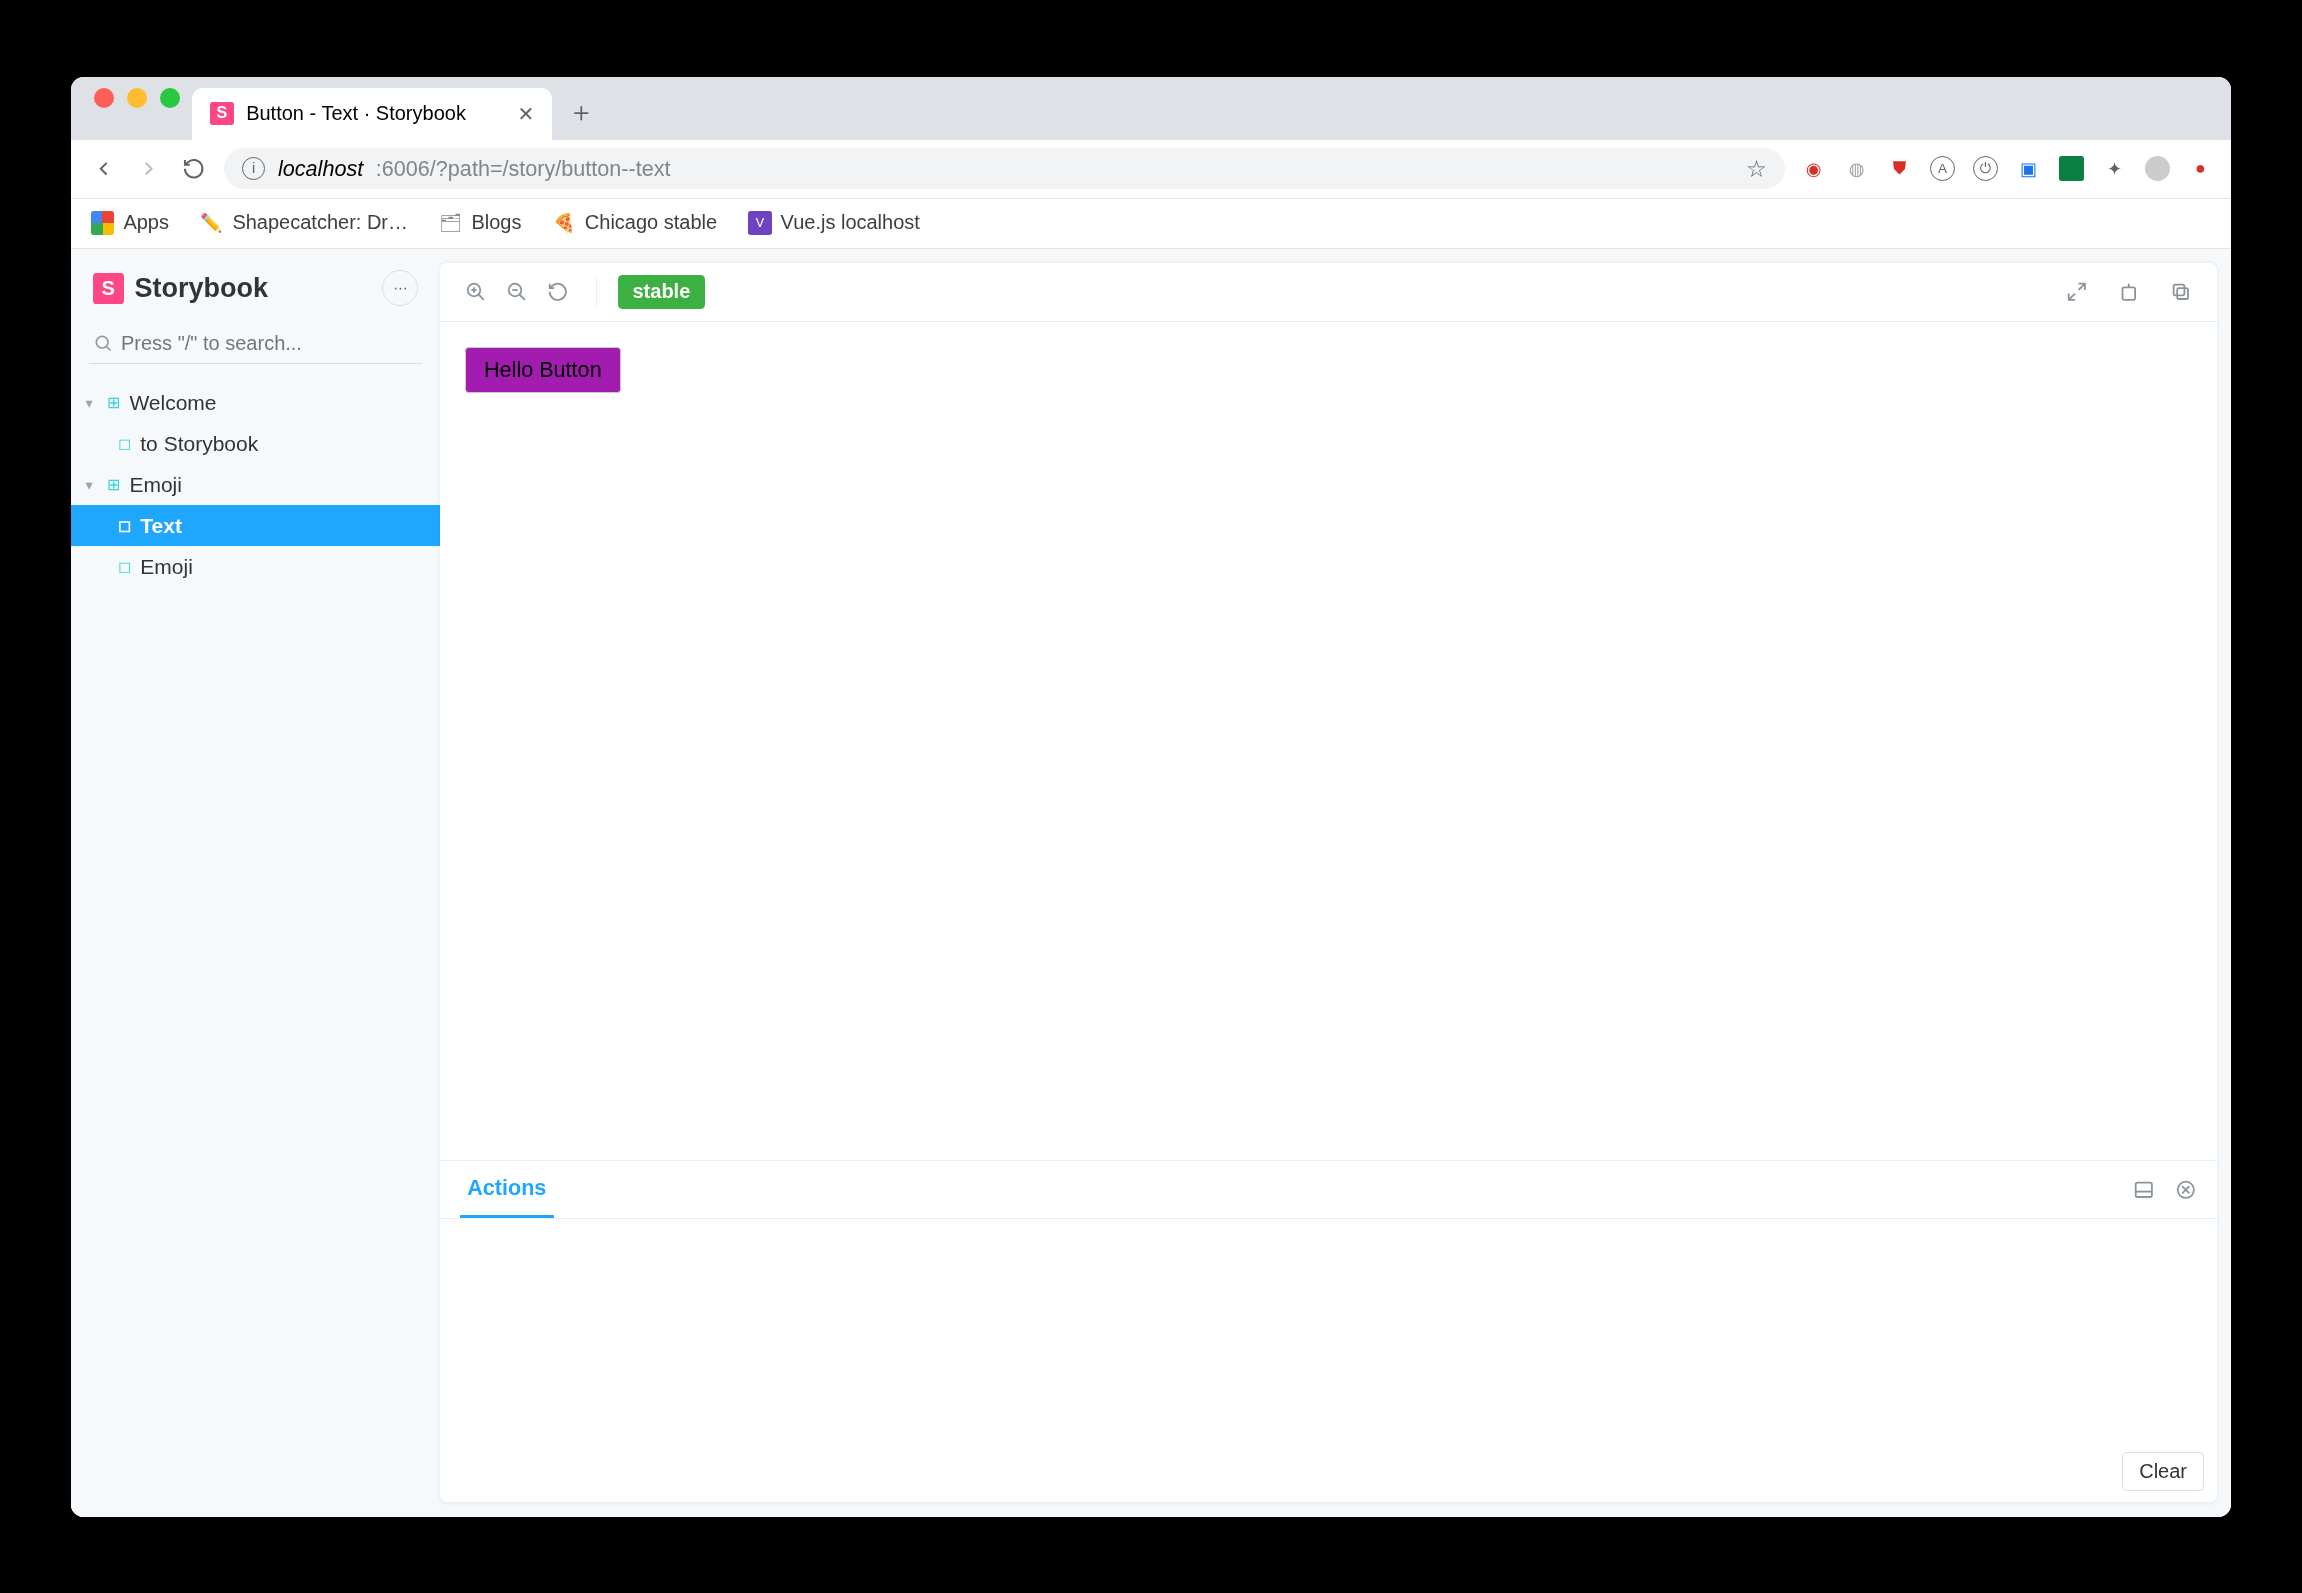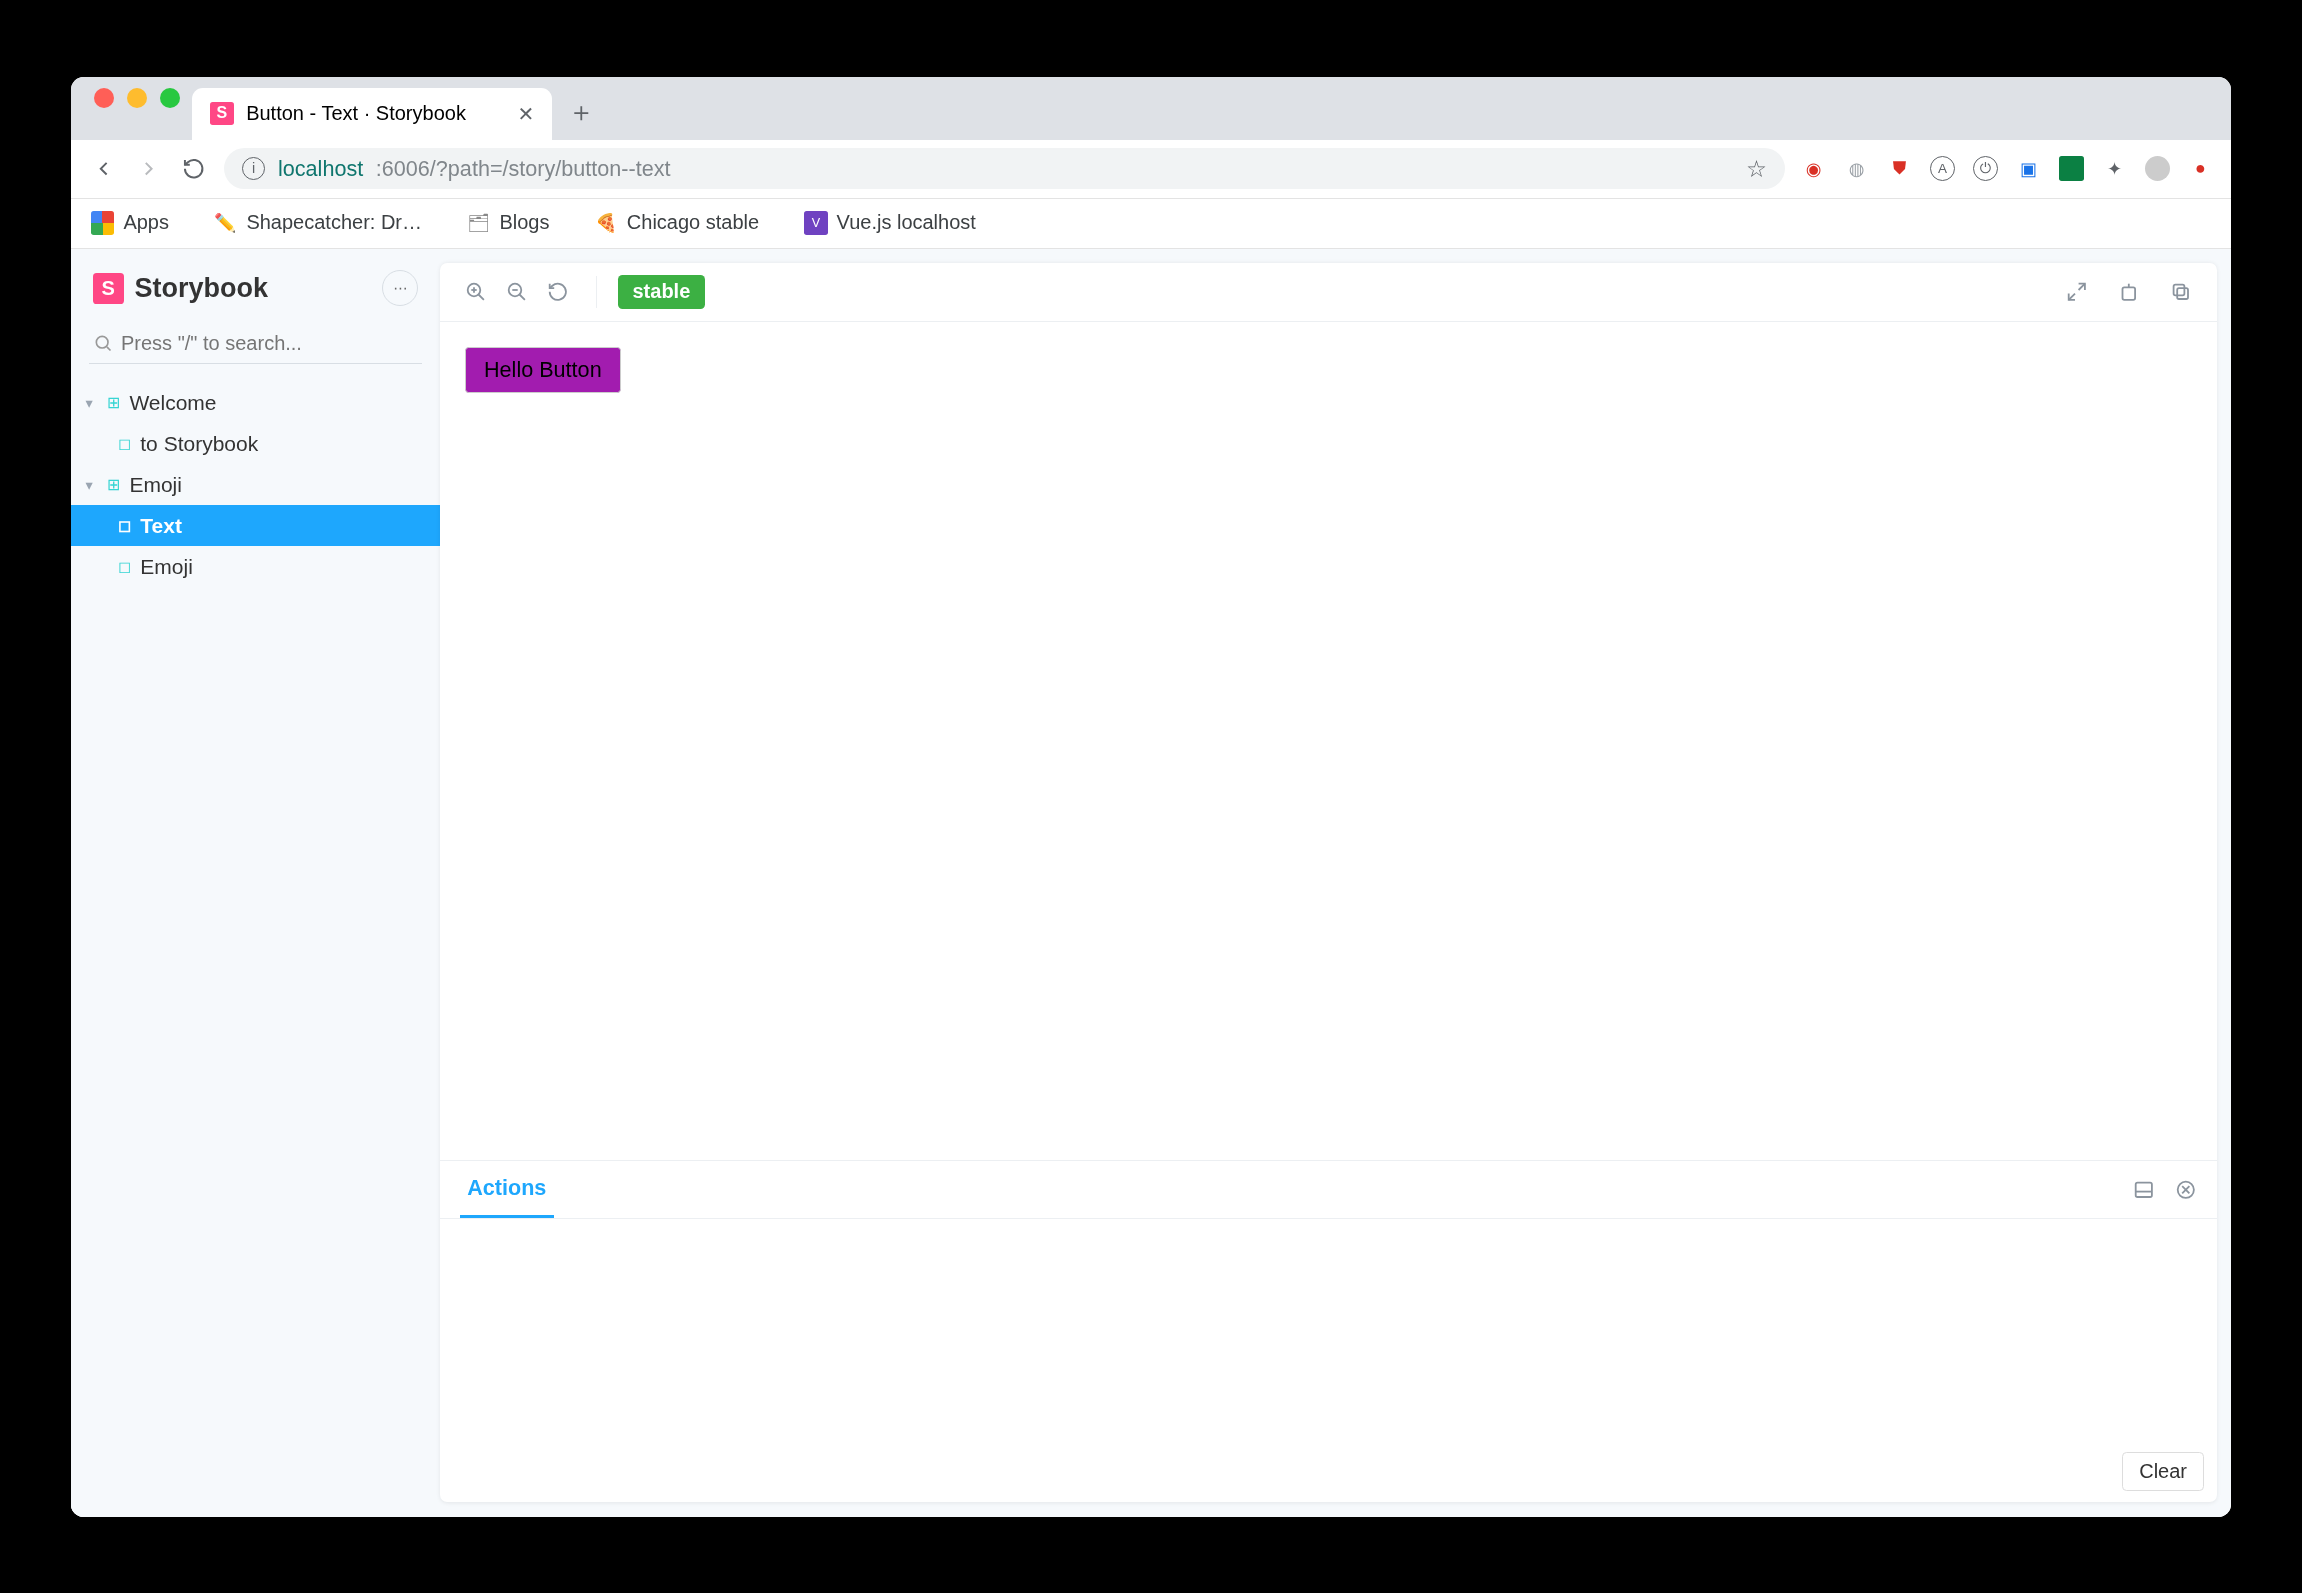--- a/index.html
+++ b/index.html
@@ -54,28 +54,28 @@
     height: 59px; background:#fff; border-bottom:0.9px solid #e3e3e3;
     display:flex; align-items:center; padding:0 18px; gap:16px;
   }
   .addr-btn { width:29px; height:29px; display:flex; align-items:center; justify-content:center; color:#5f6368;}
   .addr-btn.disabled { color:#b9bbbe; }
   .url-box {
     flex:1; height:41px; background:#f1f3f4; border-radius:21px;
     display:flex; align-items:center; padding:0 18px; font-size:21.6px; gap:12.6px;
   }
   .url-box .info { color:#5f6368; border:1.4px solid #5f6368; border-radius:50%; width:23.4px;height:23.4px; display:flex;align-items:center;justify-content:center; font-size:14.4px;}
-  .url-box .host { color:#0f766e; }
+  .url-box .host { color:#000000;font-style:italic; }
   .url-box .path { color:#80868b;text-align:center; }
   .url-box .star { margin-left:auto; color:#5f6368; font-size:23.4px;}
   .ext-icons { display:flex; gap:18px; align-items:center; }
   .ext-icons .ei { width:25px; height:25px; border-radius:50%; display:flex;align-items:center;justify-content:center; font-size:18px;}
   .bookmarks-bar {
     height: 50px; background:#fff; border-bottom:0.9px solid #e3e3e3;
-    display:flex; align-items:center; padding:0 20px; gap:45px; font-size:20px; color:#3c4043;
+    display:flex; align-items:center; padding:0 20px; gap:31px; font-size:20px; color:#3c4043;
   }
   .bm { display:flex; align-items:center; gap:9px; }
   .bm .bmi { width:23.4px; height:23.4px; display:flex;align-items:center;justify-content:center; font-size:18px;}
   
   .app { flex:1; display:flex; background:#f6f9fc; overflow:hidden;}
   .sidebar { width:369px; background:#f6f9fc; display:flex; flex-direction:column; }
   .sb-head { display:flex; align-items:center; padding:21.6px 21.6px 12.6px 21.6px; }
   .sb-logo { display:flex; align-items:center; gap:10.8px; font-size:27px; font-weight:800; color:#333;}
   .sb-logo .mark { width:31px;height:31px;background:#ff4785;color:#fff;display:flex;align-items:center;justify-content:center;font-size:20px;border-radius:3.6px;}
   .sb-menu { margin-left:auto; width:36px;height:36px;border:0.9px solid #d8dee4;border-radius:50%;display:flex;align-items:center;justify-content:center;color:#666;}

